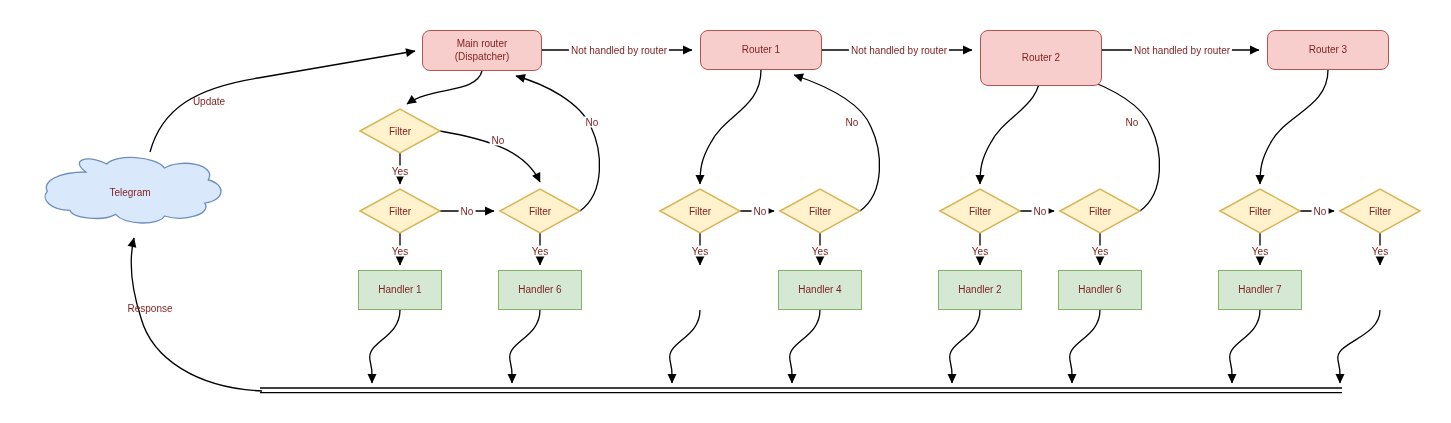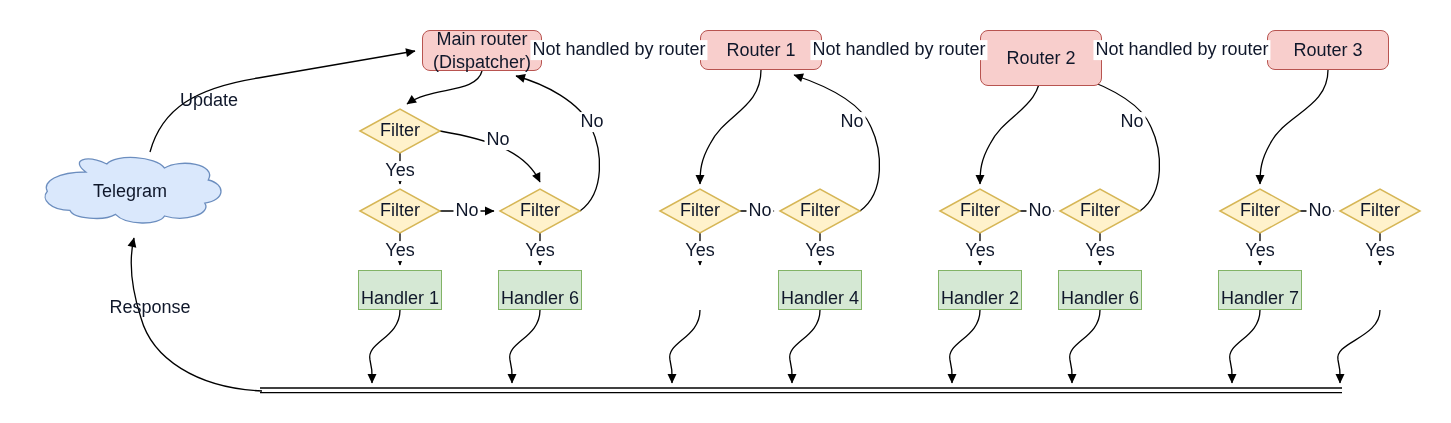--- a/index.html
+++ b/index.html
@@ -1,27 +1,27 @@
 <!DOCTYPE html>
 <html><head>
 <meta charset="utf-8">
 <style>
   html,body{margin:0;padding:0;background:#ffffff;}
   .stage{
     position:relative;width:1451px;height:423px;overflow:hidden;
-    font-family:"Liberation Sans",sans-serif;font-size:18px;color:#0f172a;
+    font-family:"Liberation Sans",sans-serif;font-size:10px;color:#7f1d1d;
     background:#fff;
   }
   .stage svg{position:absolute;left:0;top:0;}
   .node{
     position:absolute;display:flex;flex-direction:column;align-items:center;justify-content:center;
     text-align:center;box-sizing:border-box;line-height:1.25;
   }
   .router{background:#f8cecc;border:1.5px solid #b85450;border-radius:8px;}
-  .handler{background:#d5e8d4;border:1.5px solid #82b366;justify-content:flex-end;}
+  .handler{background:#d5e8d4;border:1.5px solid #82b366;}
   .lbl{position:absolute;transform:translate(-50%,-50%);white-space:nowrap;line-height:1.1;}
   .mask{background:#ffffff;padding:0 2px;}
   path.edge{fill:none;stroke:#000;stroke-width:1.3px;}
   line.busline{stroke:#000;stroke-width:1.4px;}
   polygon.diamond{fill:#fff2cc;stroke:#d6b656;stroke-width:1.5px;}
   path.cloud{fill:#dae8fc;stroke:#6c8ebf;stroke-width:1.3px;}
 </style>
 </head>
 <body>
 

